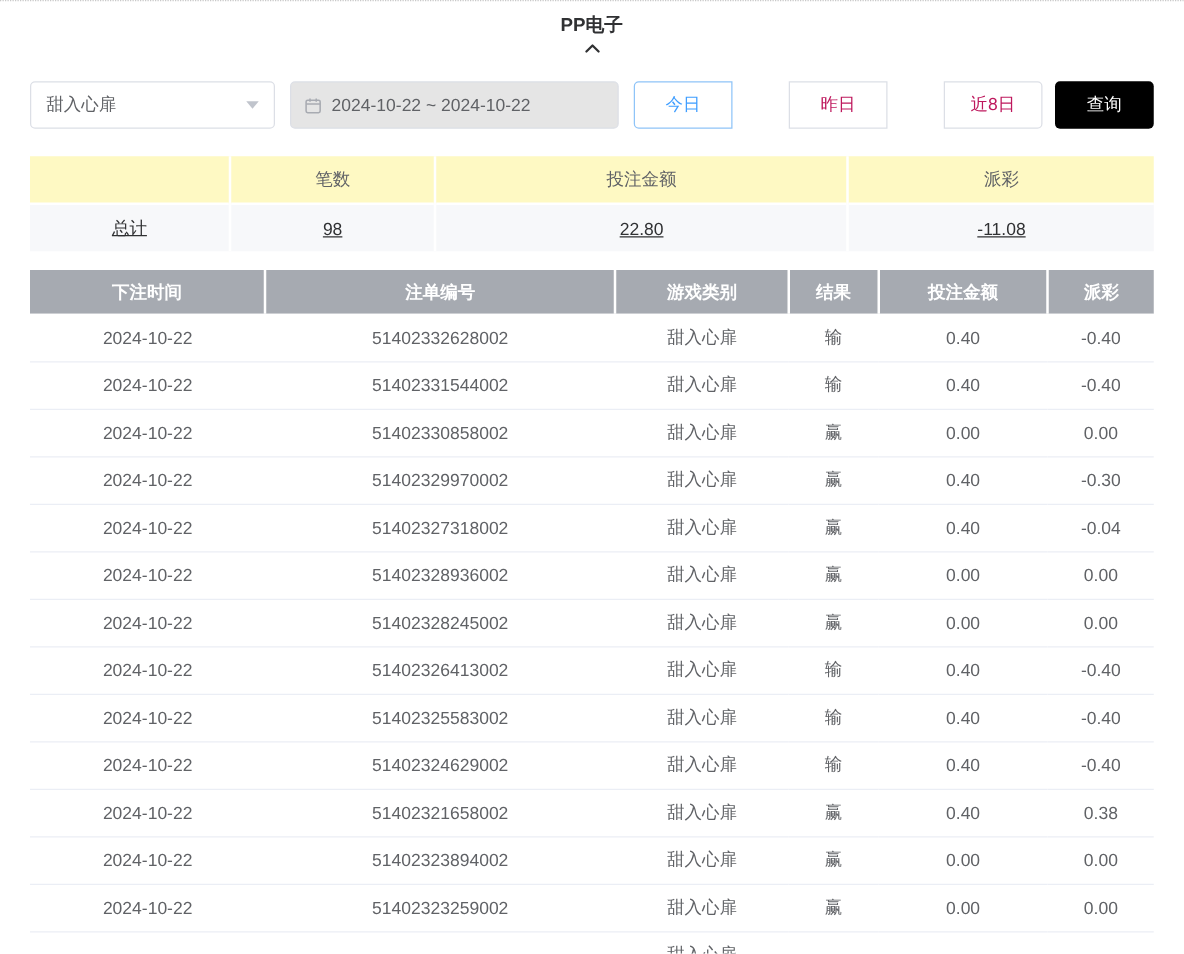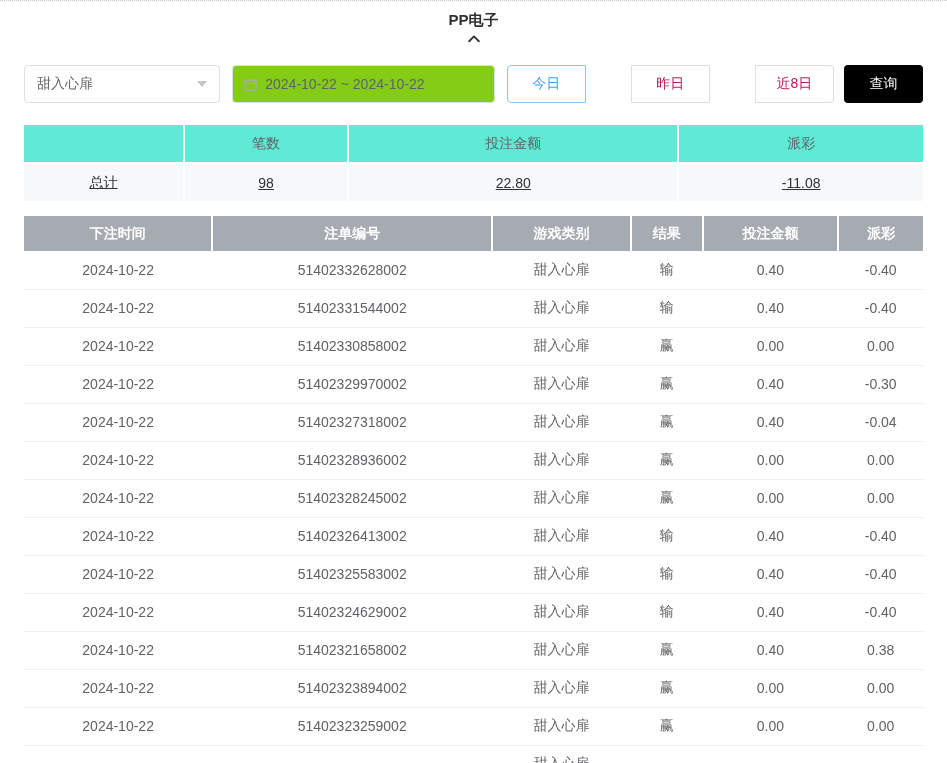--- a/index.html
+++ b/index.html
@@ -16,39 +16,39 @@
   .filters { display: flex; align-items: center; margin-top: 14px; height: 38px; }
   .select-box {
     width: 198px; height: 38px; border: 1px solid #dcdfe6; border-radius: 4px;
     display: flex; align-items: center; justify-content: space-between;
     padding: 0 12px; font-size: 14px; color: #606266; background: #fff; cursor: pointer;
   }
   .caret-down { width: 0; height: 0; border-left: 5px solid transparent; border-right: 5px solid transparent; border-top: 6px solid #c0c4cc; }
   .date-box {
     width: 265px; height: 38px; border: 1px solid #dcdfe6; border-radius: 4px;
     display: flex; align-items: center; gap: 7px; padding: 0 10px;
-    font-size: 14px; color: #606266; background: #84cc16; margin-left: 12px; cursor: pointer;
+    font-size: 14px; color: #606266; background: #e5e5e5; margin-left: 12px; cursor: pointer;
   }
   .btn-group { display: flex; margin-left: 12px; gap: 46px; }
   .qbtn {
     width: 79px; height: 38px; background: #fff; border: 1px solid #dcdfe6;
     font-size: 14px; color: #be185d; cursor: pointer; margin-left: -1px; position: relative;
   }
   .qbtn:first-child { border-radius: 4px 0 0 4px; margin-left: 0; }
   .qbtn:last-child { border-radius: 0 4px 4px 0; }
   .qbtn.active { color: #409eff; border-color: #8fc4f8; z-index: 2; }
   .search-btn {
     width: 80px; height: 38px; margin-left: 10px; background: #000000; color: #fff;
     border: none; border-radius: 4px; font-size: 14px; cursor: pointer;
   }
 
   
   table { width: 100%; border-collapse: collapse; table-layout: fixed; }
   .summary { margin-top: 22px; }
-  .summary th { background: #5eead4; font-weight: normal; color: #606266; font-size: 14px; height: 38px; text-align: center; }
+  .summary th { background: #fef9c3; font-weight: normal; color: #606266; font-size: 14px; height: 38px; text-align: center; }
   .summary td { background: #f7f8fa; color: #303133; font-size: 14px; height: 38px; text-align: center; text-decoration: underline; }
   .summary th + th, .summary td + td { border-left: 2px solid #fff; }
   .summary td { border-top: 2px solid #fff; }
 
   
   .main { margin-top: 15px; }
   .main th { background: #a6aab1; color: #fff; font-size: 14px; font-weight: bold; height: 35px; text-align: center; }
   .main th + th { border-left: 2px solid #fff; }
   .main td { background: #fff; color: #606266; font-size: 14px; height: 38px; text-align: center; border-bottom: 1px solid #ebeef5; }
 

